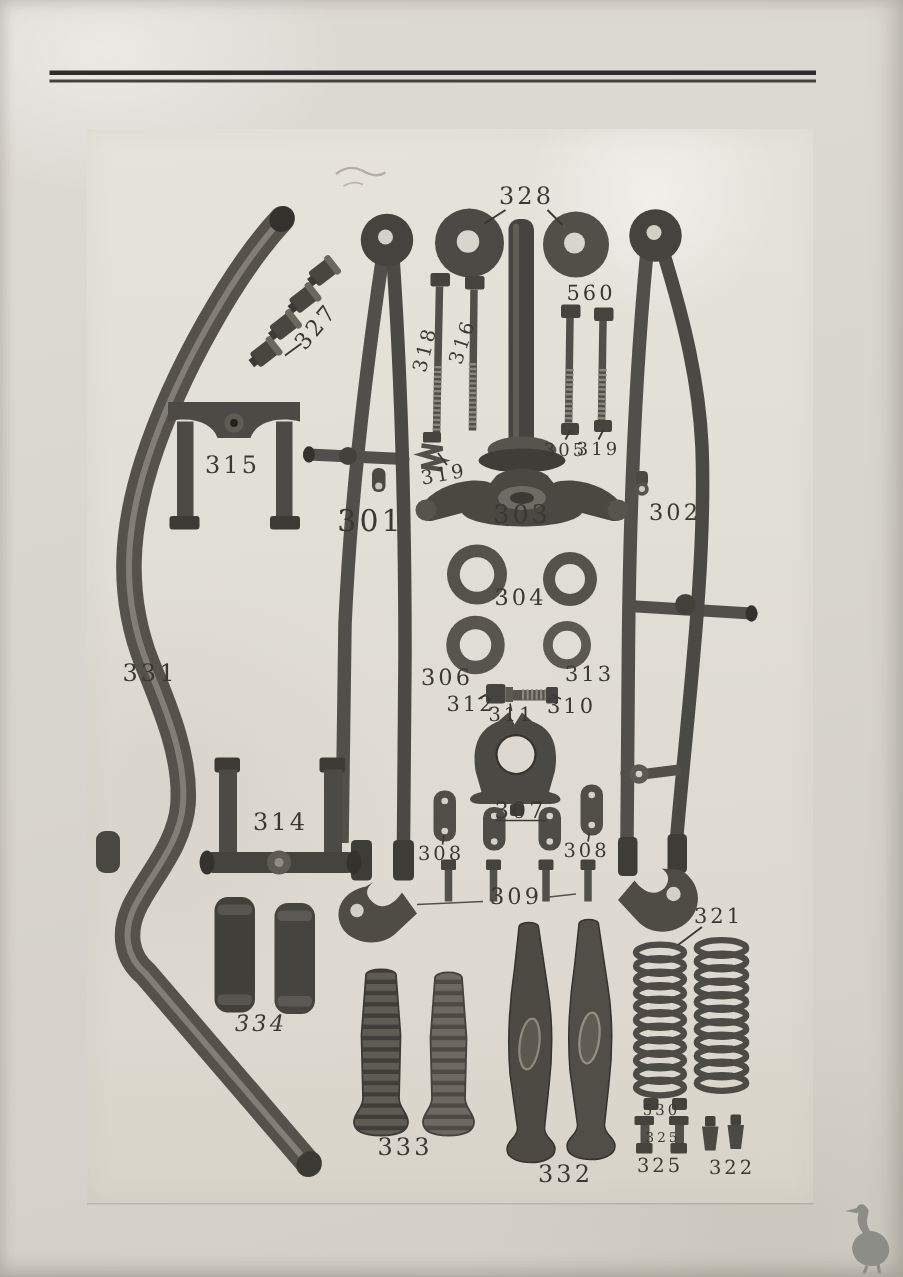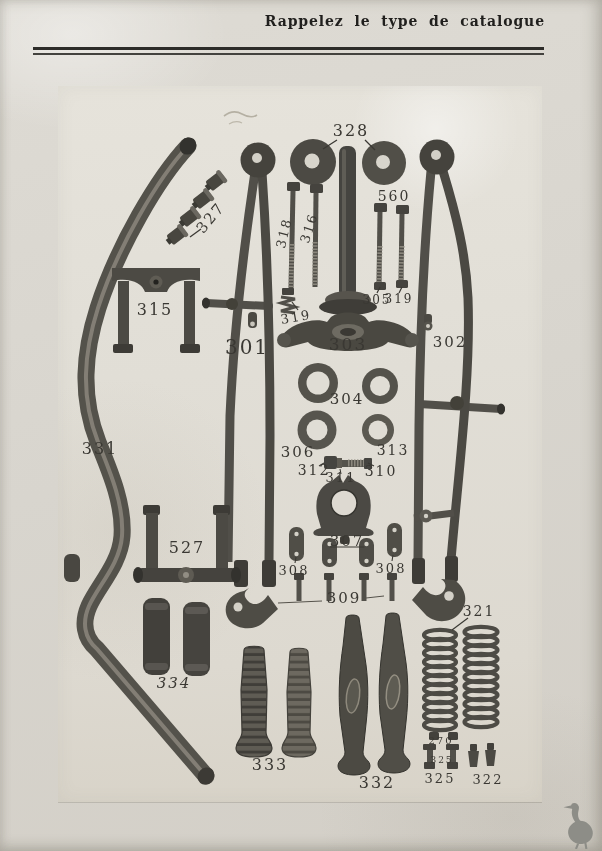--- a/index.html
+++ b/index.html
@@ -42,21 +42,20 @@
     font-family:"DejaVu Serif",serif;font-size:22px;color:#8b8b86;
     letter-spacing:.5px;padding-bottom:6px;
   }
   .watermark svg{display:block;margin-left:2px;}
 </style>
 </head>
 <body>
 
 <div class="page">
 
-  <span class="header-title">Rappelez le type de catalogue</span>
   <div class="rule"></div>
 
   <div class="photo">
     <svg width="484" height="716" viewBox="0 0 484 716">
       <defs>
         <pattern id="ribsA" patternUnits="userSpaceOnUse" width="8" height="7.5">
           <rect width="8" height="7.5" fill="#5f5c54"></rect>
           <rect y="4.6" width="8" height="2.9" fill="#403e39"></rect>
         </pattern>
         <pattern id="ribsB" patternUnits="userSpaceOnUse" width="8" height="7.5">
@@ -341,30 +340,30 @@
         <div class="plabel" style="left: 189px; top: 261px; font-size: 20px; transform: translate(-50%, -50%) rotate(0deg);">301</div>
         <div class="plabel" style="left: 290px; top: 258px; font-size: 17px; transform: translate(-50%, -50%) rotate(0deg);">303</div>
         <div class="plabel" style="left: 392px; top: 256px; font-size: 15px; transform: translate(-50%, -50%) rotate(0deg);">302</div>
         <div class="plabel" style="left: 289px; top: 313px; font-size: 15px; transform: translate(-50%, -50%) rotate(0deg);">304</div>
         <div class="plabel" style="left: 240px; top: 366px; font-size: 15px; transform: translate(-50%, -50%) rotate(0deg);">306</div>
         <div class="plabel" style="left: 335px; top: 364px; font-size: 14px; transform: translate(-50%, -50%) rotate(0deg);">313</div>
         <div class="plabel" style="left: 256px; top: 384px; font-size: 14px; transform: translate(-50%, -50%) rotate(0deg);">312</div>
         <div class="plabel" style="left: 283px; top: 391px; font-size: 13px; transform: translate(-50%, -50%) rotate(0deg);">311</div>
         <div class="plabel" style="left: 323px; top: 385px; font-size: 14px; transform: translate(-50%, -50%) rotate(0deg);">310</div>
         <div class="plabel" style="left: 42px; top: 363px; font-size: 16px; transform: translate(-50%, -50%) rotate(0deg);">331</div>
-        <div class="plabel" style="left: 129px; top: 462px; font-size: 16px; transform: translate(-50%, -50%) rotate(0deg);">527</div>
+        <div class="plabel" style="left: 129px; top: 462px; font-size: 16px; transform: translate(-50%, -50%) rotate(0deg);">314</div>
         <div class="plabel" style="left: 289px; top: 455px; font-size: 15px; transform: translate(-50%, -50%) rotate(0deg); text-decoration: underline;">307</div>
         <div class="plabel" style="left: 236px; top: 484px; font-size: 13px; transform: translate(-50%, -50%) rotate(0deg);">308</div>
         <div class="plabel" style="left: 333px; top: 482px; font-size: 13px; transform: translate(-50%, -50%) rotate(0deg);">308</div>
         <div class="plabel" style="left: 286px; top: 512px; font-size: 15px; transform: translate(-50%, -50%) rotate(0deg);">309</div>
         <div class="plabel" style="left: 421px; top: 525px; font-size: 14px; transform: translate(-50%, -50%) rotate(0deg);">321</div>
         <div class="plabel" style="left: 116px; top: 597px; font-size: 15px; transform: translate(-50%, -50%) rotate(0deg); font-style: italic;">334</div>
         <div class="plabel" style="left: 212px; top: 679px; font-size: 16px; transform: translate(-50%, -50%) rotate(0deg);">333</div>
         <div class="plabel" style="left: 319px; top: 697px; font-size: 16px; transform: translate(-50%, -50%) rotate(0deg); text-align: right;">332</div>
-        <div class="plabel" style="left: 383px; top: 655px; font-size: 10px; transform: translate(-50%, -50%) rotate(0deg);">270</div>
+        <div class="plabel" style="left: 383px; top: 655px; font-size: 10px; transform: translate(-50%, -50%) rotate(0deg);">530</div>
         <div class="plabel" style="left: 384px; top: 674px; font-size: 9px; transform: translate(-50%, -50%) rotate(0deg);">325</div>
         <div class="plabel" style="left: 382px; top: 692px; font-size: 13px; transform: translate(-50%, -50%) rotate(0deg);">325</div>
         <div class="plabel" style="left: 430px; top: 693px; font-size: 13px; transform: translate(-50%, -50%) rotate(0deg);">322</div>
       </div>
   </div>
 
   <div class="watermark">
     <svg width="38" height="48" viewBox="0 0 36 46">
       <g fill="#8d8d87" stroke="none">
         <path d="M19,19 C12,21 8,27 10,33 C12,39 18,42 24,41 C30,40 34,35 33,29 C32,23 26,18 19,19 Z"></path>

